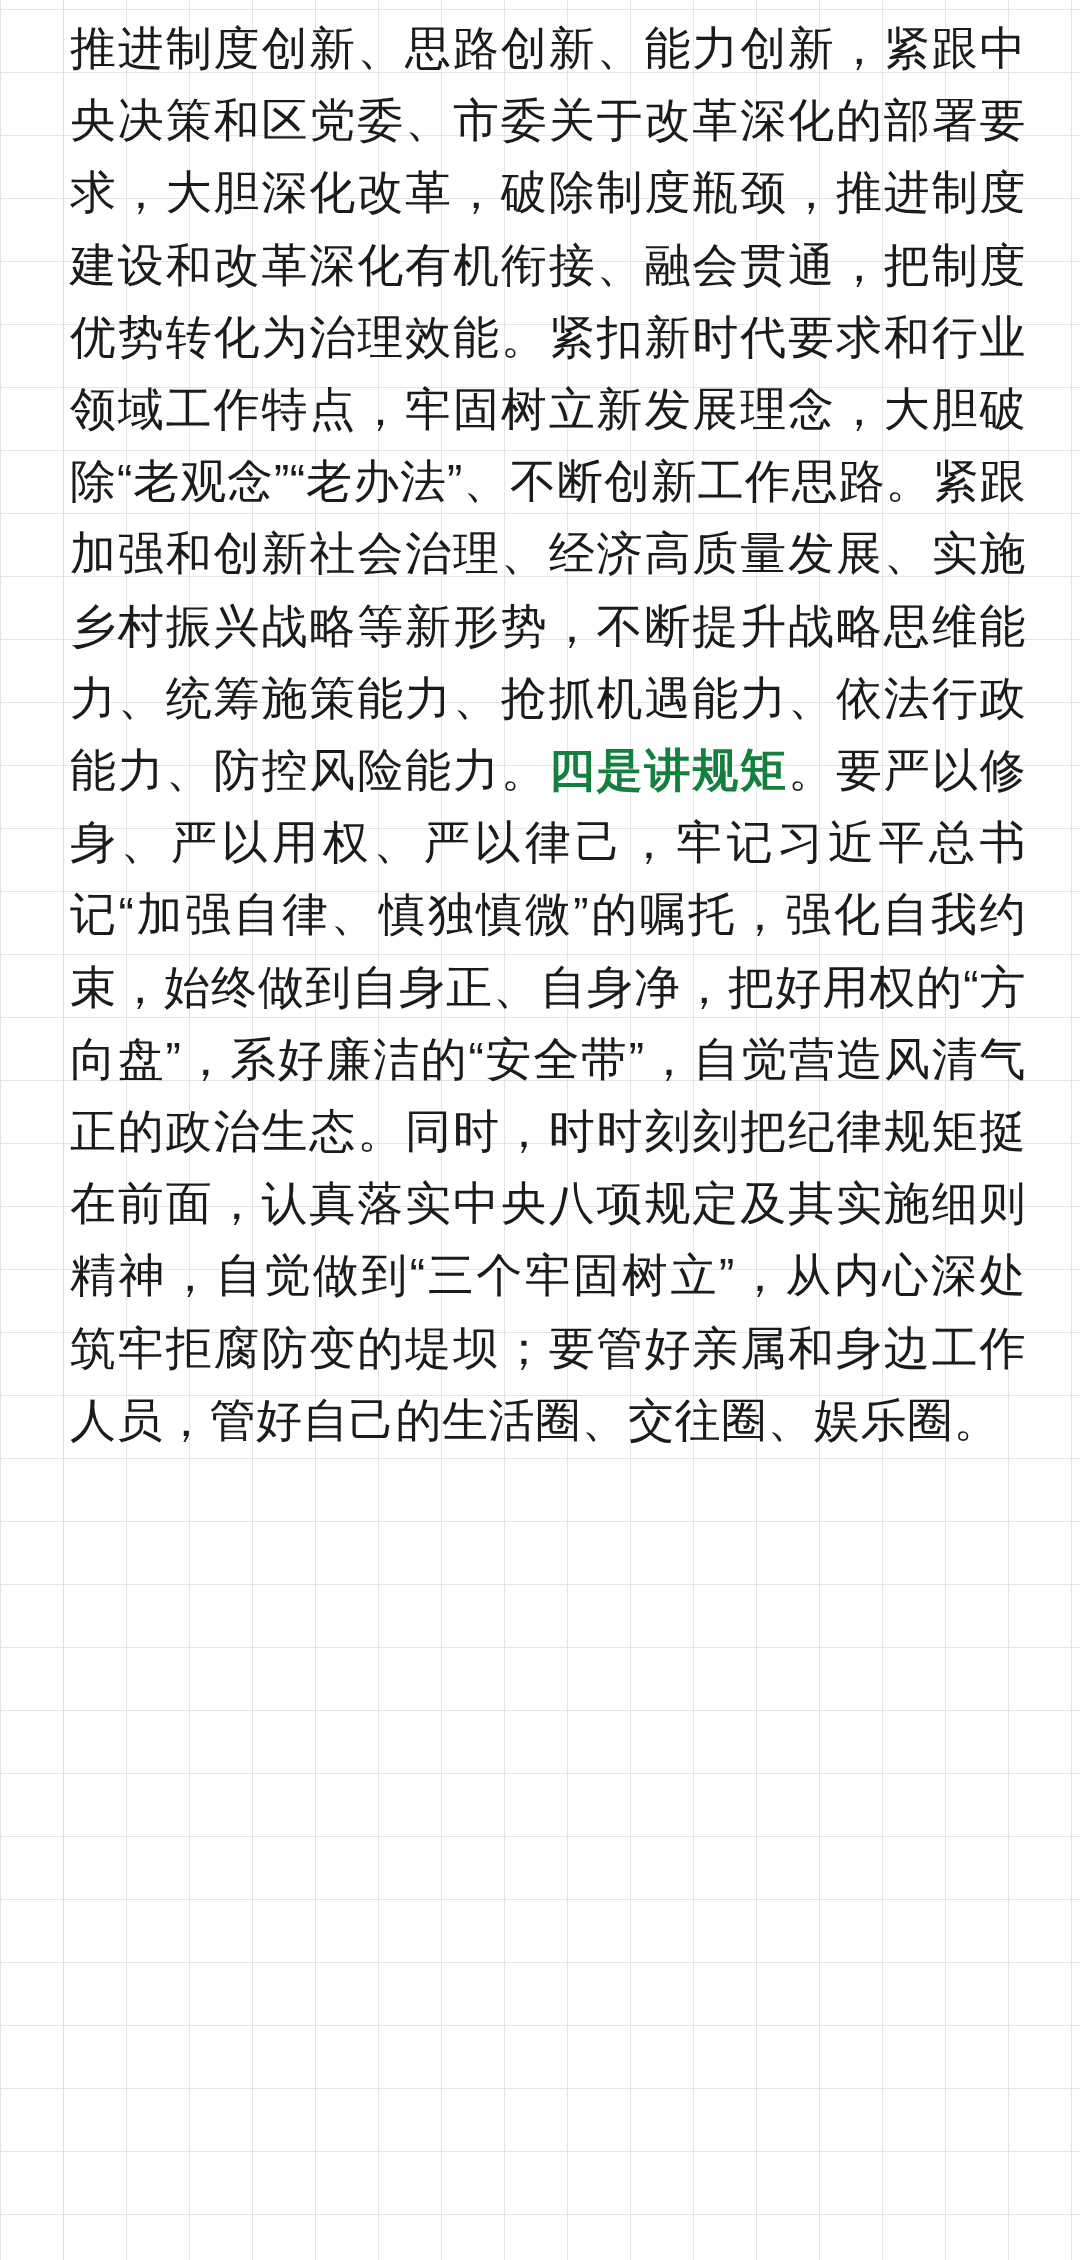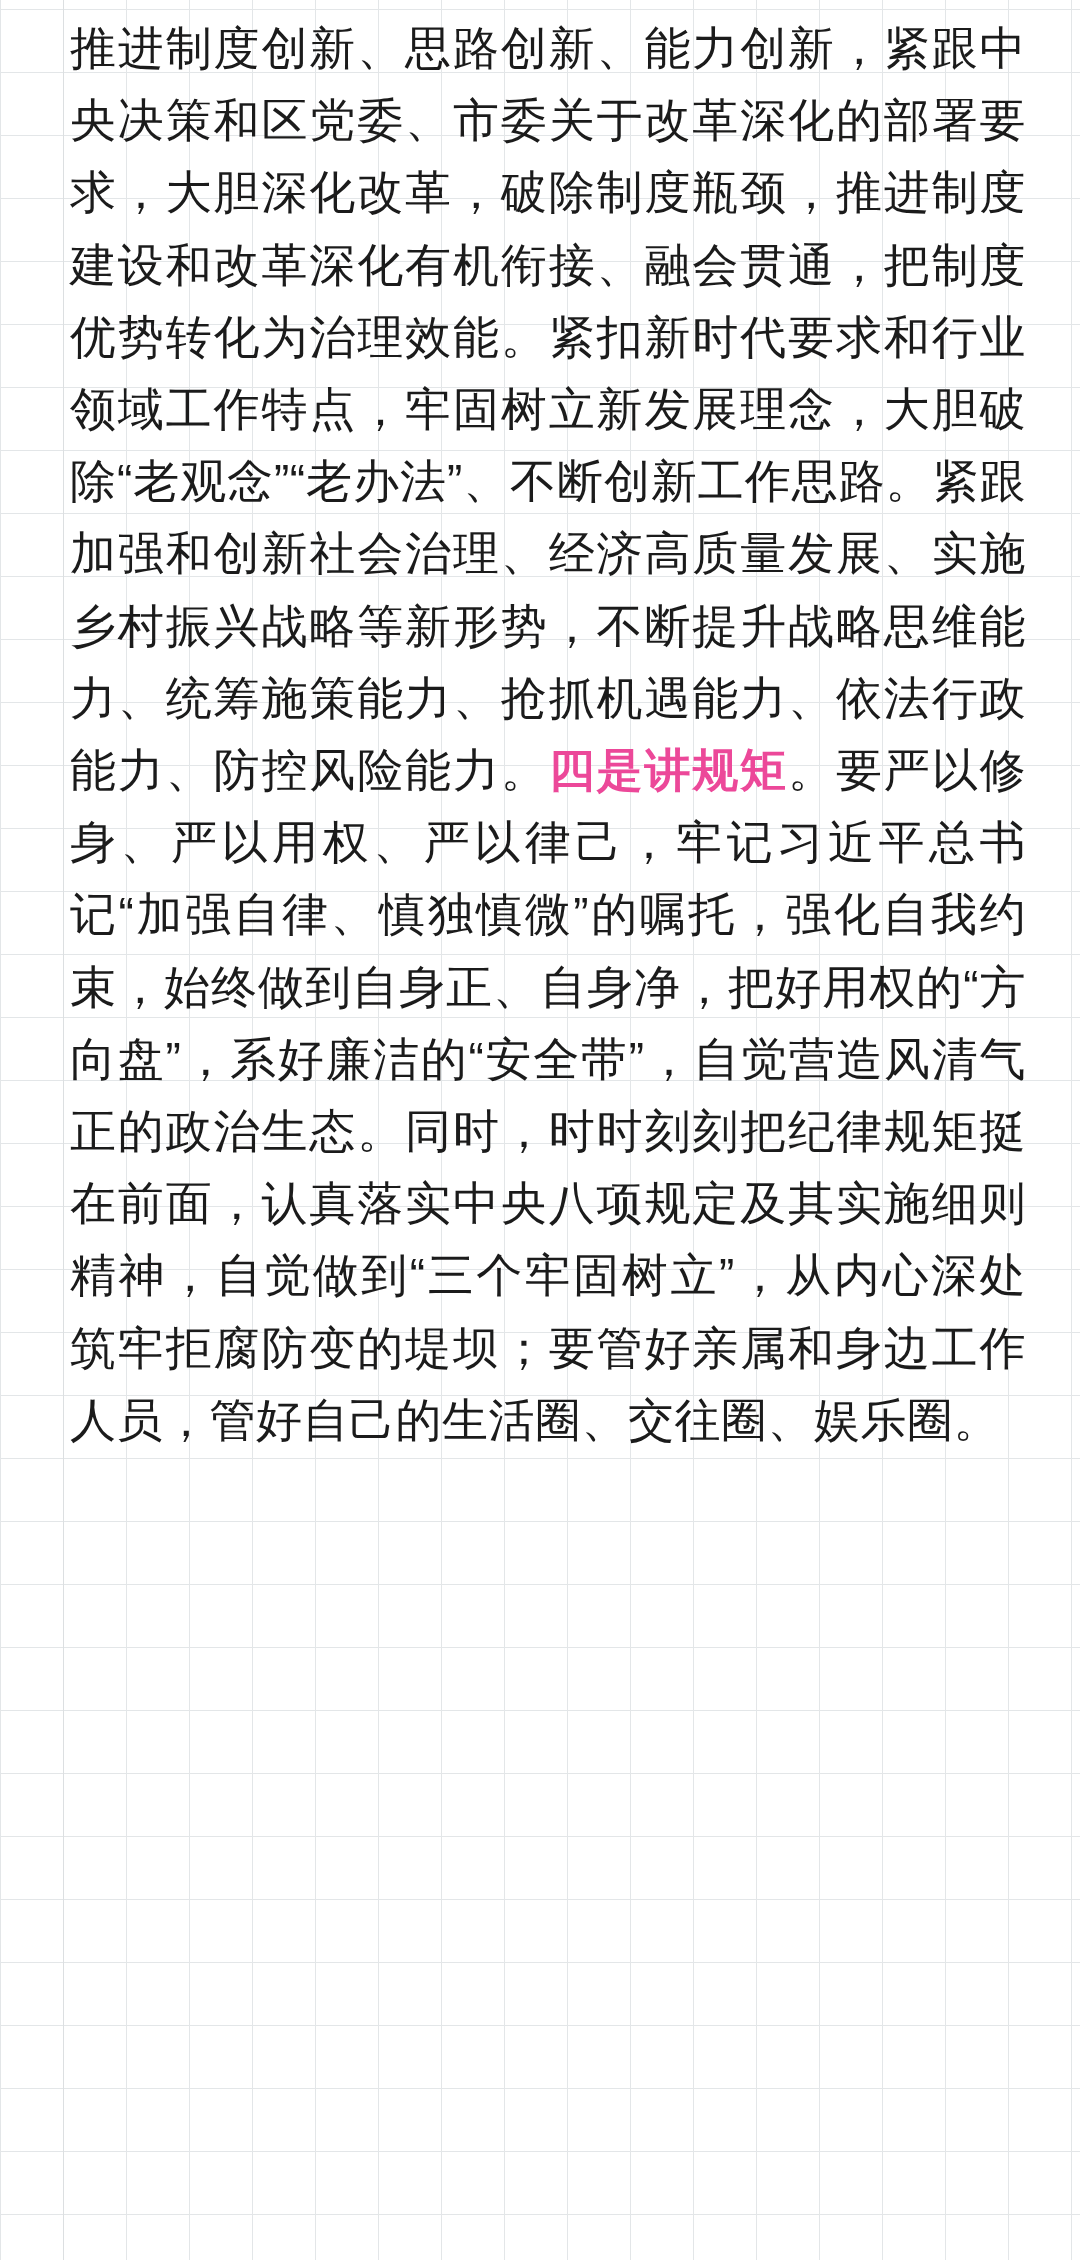--- a/index.html
+++ b/index.html
@@ -51,21 +51,21 @@
     line-height: 72.2px;
     letter-spacing: 0.5px;
     color: #1b1b1b;
     text-align: justify;
     text-justify: inter-ideograph;
     font-weight: 500;
     word-break: break-all;
   }
 
   .hl {
-    color: #ec4899;
+    color: #15803d;
     font-weight: 700;
   }
 </style>
 </head>
 <body>
 
 <div id="grid-bg"></div>
 <div id="margin-rule"></div>
 
 <div id="doc">

